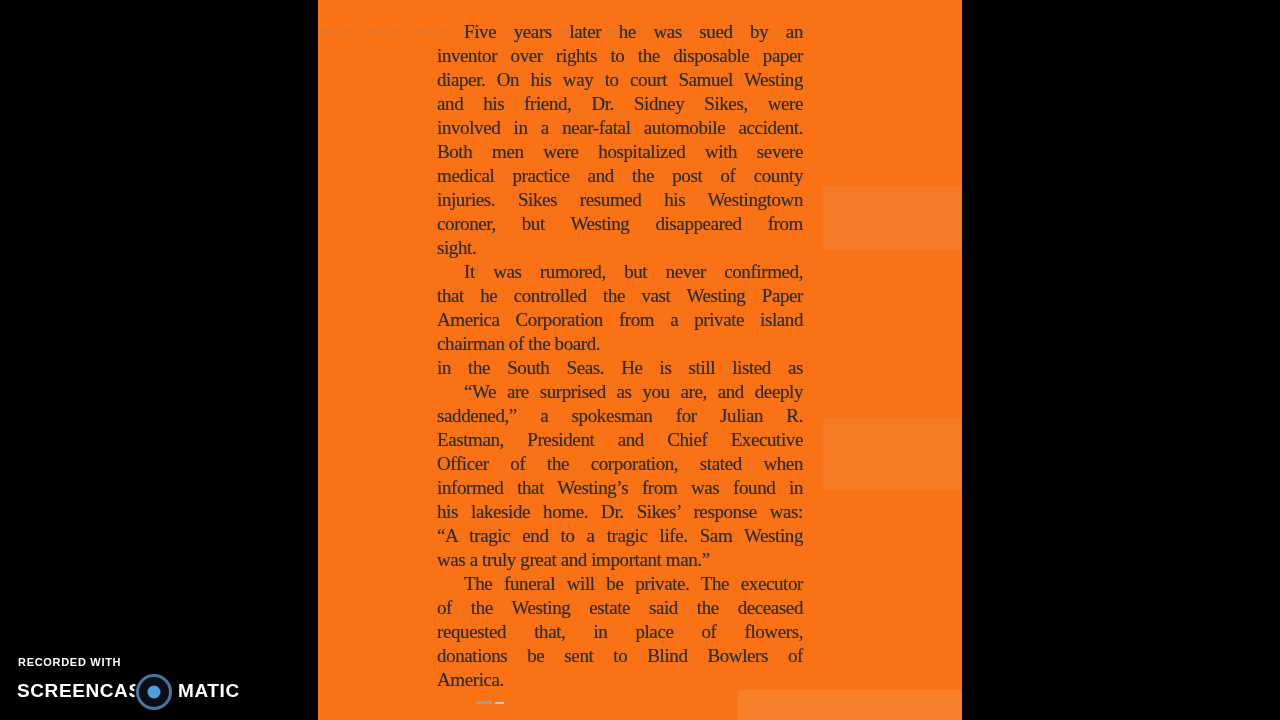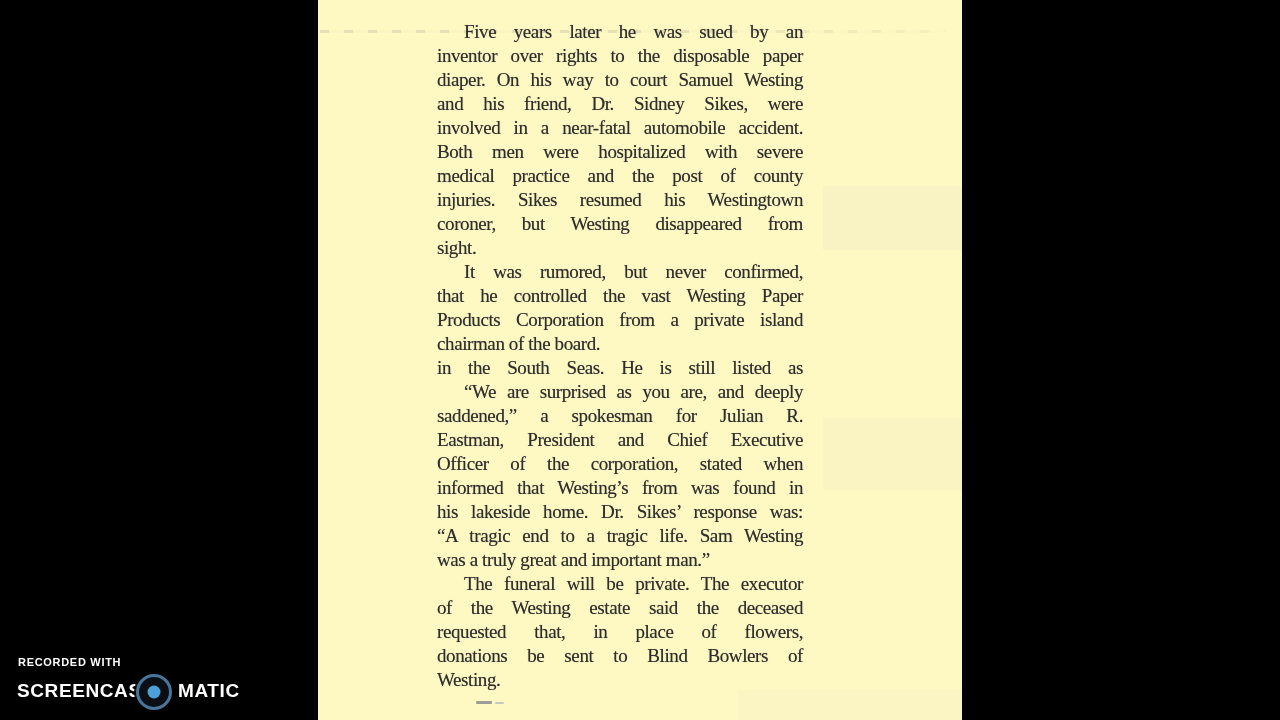--- a/index.html
+++ b/index.html
@@ -95,21 +95,21 @@
   .bar-right { left: 962px; width: 318px; }
 </style>
 </head>
 <body>
 
 <div id="frame" style="background: rgb(0, 0, 0);">
 
   <div class="black-bar bar-left"></div>
   <div class="black-bar bar-right"></div>
 
-  <div class="page" style="background: #fef9c3;">
+  <div class="page" style="background: #f97316;">
     <div class="smudge-top"></div>
     <div class="band band1"></div>
     <div class="band band2"></div>
     <div class="band band3"></div>
 
     <div class="text-col" style="color: rgb(46, 46, 46);">
         <div class="para">
           <div class="line pfirst">Five years later he was sued by an</div>
           <div class="line">inventor over rights to the disposable paper</div>
           <div class="line">diaper. On his way to court Samuel Westing</div>
@@ -117,40 +117,40 @@
           <div class="line">involved in a near-fatal automobile accident.</div>
           <div class="line">Both men were hospitalized with severe</div>
           <div class="line">medical practice and the post of county</div>
           <div class="line">injuries. Sikes resumed his Westingtown</div>
           <div class="line">coroner, but Westing disappeared from</div>
           <div class="line plast">sight.</div>
         </div>
         <div class="para">
           <div class="line pfirst">It was rumored, but never confirmed,</div>
           <div class="line">that he controlled the vast Westing Paper</div>
-          <div class="line">Products Corporation from a private island</div>
+          <div class="line">America Corporation from a private island</div>
           <div class="line plast">chairman of the board.</div>
           <div class="line">in the South Seas. He is still listed as</div>
         </div>
         <div class="para">
           <div class="line pfirst">“We are surprised as you are, and deeply</div>
           <div class="line">saddened,” a spokesman for Julian R.</div>
           <div class="line">Eastman, President and Chief Executive</div>
           <div class="line">Officer of the corporation, stated when</div>
           <div class="line">informed that Westing’s from was found in</div>
           <div class="line">his lakeside home. Dr. Sikes’ response was:</div>
           <div class="line">“A tragic end to a tragic life. Sam Westing</div>
           <div class="line plast">was a truly great and important man.”</div>
         </div>
         <div class="para">
           <div class="line pfirst">The funeral will be private. The executor</div>
           <div class="line">of the Westing estate said the deceased</div>
           <div class="line">requested that, in place of flowers,</div>
           <div class="line">donations be sent to Blind Bowlers of</div>
-          <div class="line plast">Westing.</div>
+          <div class="line plast">America.</div>
         </div>
       </div>
 
     <div class="cutoff-dash"></div>
     <div class="cutoff-dash2"></div>
   </div>
 
   <div class="wm">
     <div class="wm-recorded" style="color: rgb(255, 255, 255);">RECORDED WITH</div>
     <div class="wm-brand-left" style="color: rgb(255, 255, 255);">SCREENCAST</div>

